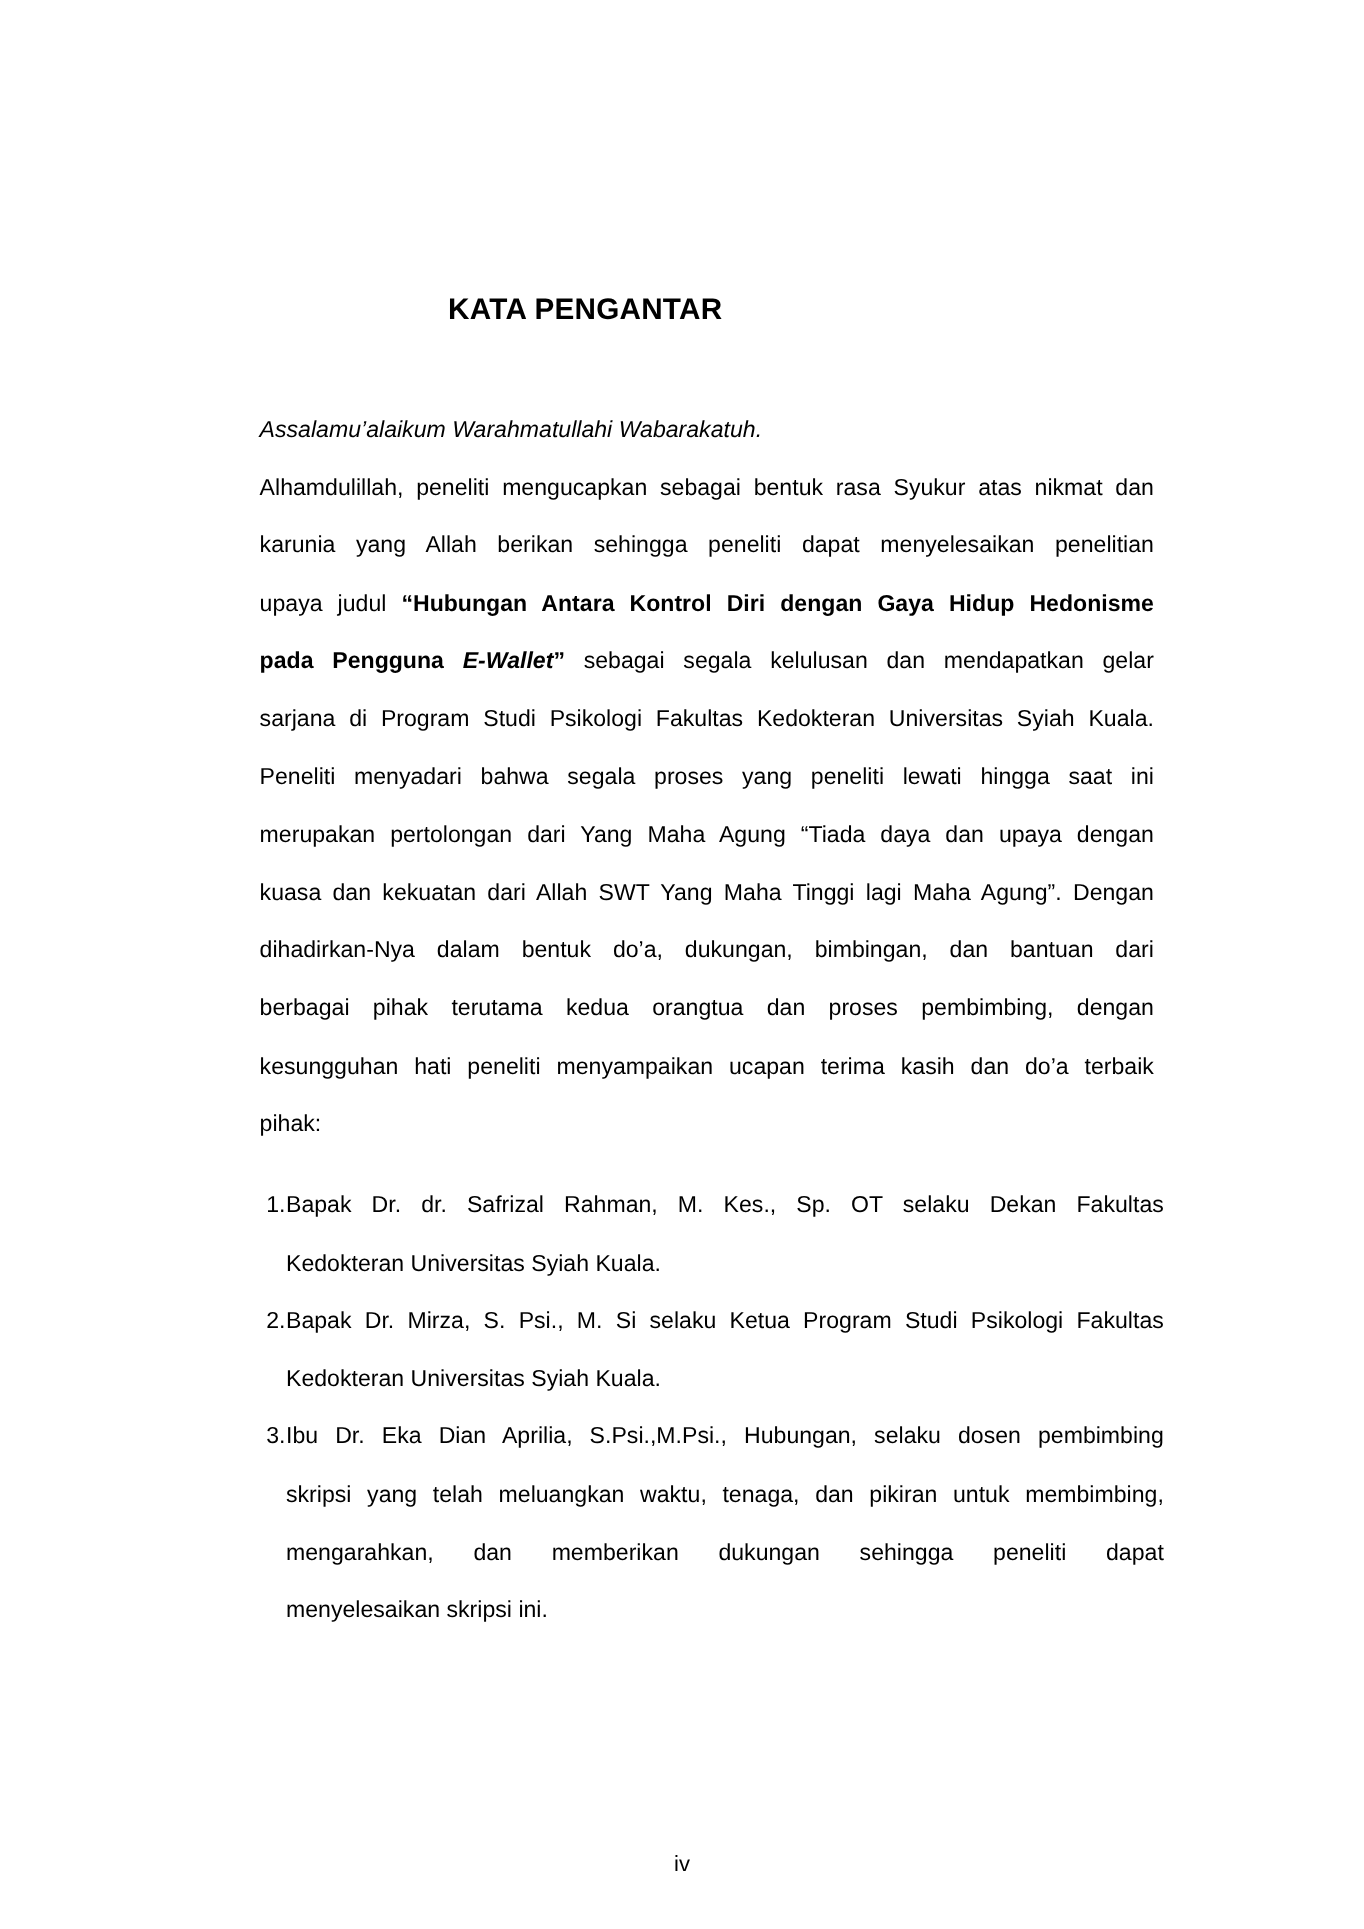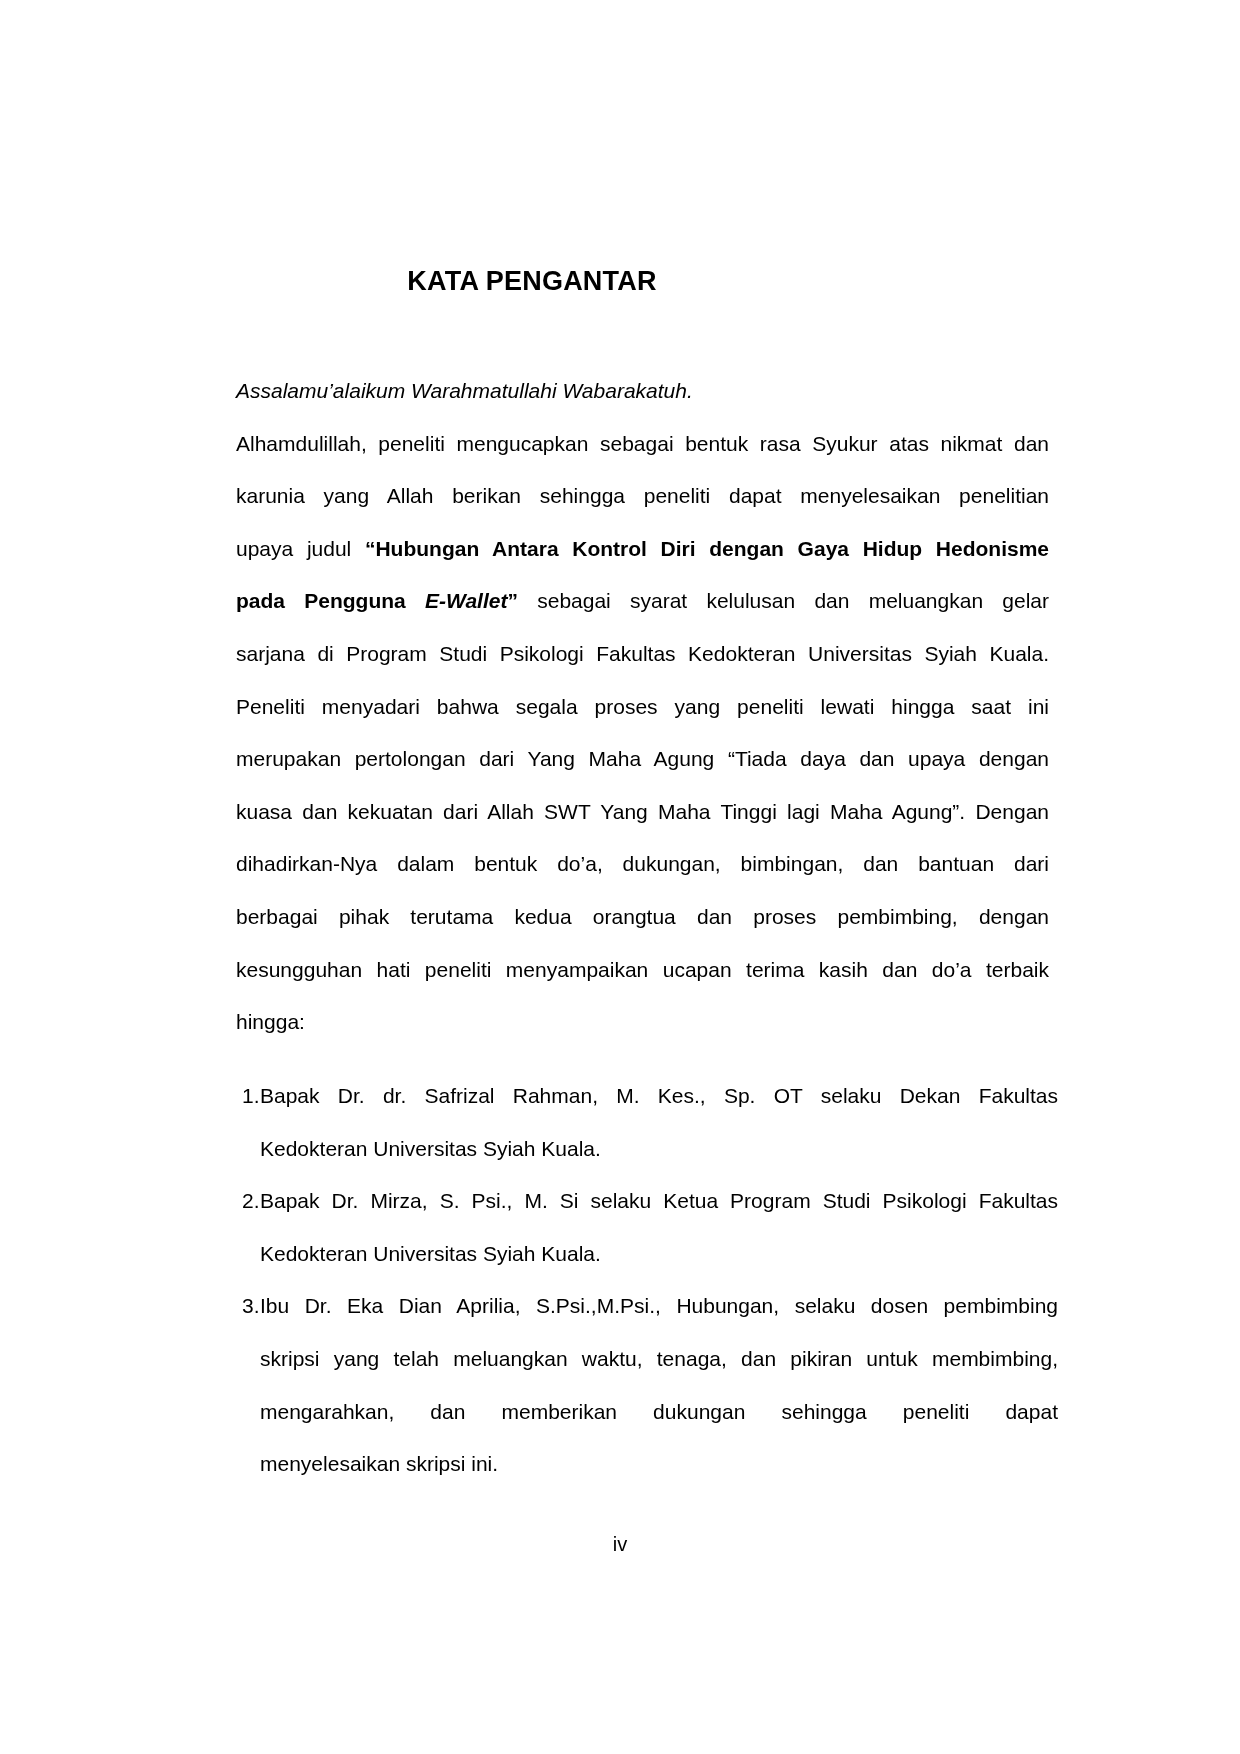--- a/index.html
+++ b/index.html
@@ -12,43 +12,43 @@
   .line { display: block; height: 52.6px; white-space: nowrap; text-align: justify;
           text-align-last: justify; }
   .line.last { text-align-last: left; }
   .greet { font-style: italic; text-align-last: left; }
   b { font-weight: bold; }
   .list { position: absolute; left: 242px; top: 1070px; width: 816px;
           font-size: 21px; line-height: 52.6px; }
   .item { position: relative; }
   .num { position: absolute; left: 0; top: 0; }
   .itext { margin-left: 18px; }
-  .page-num { position: absolute; top: 1533px; left: 0; width: 1240px; text-align: center;
+  .page-num { position: absolute; top: 1684px; left: 0; width: 1240px; text-align: center;
               font-size: 20px; }
 </style>
 </head>
 <body>
 
 <div class="title">KATA PENGANTAR</div>
 
 <div class="body">
   <span class="line greet">Assalamu’alaikum Warahmatullahi Wabarakatuh.</span>
   <div id="paragraph">
       <span class="line"><span>Alhamdulillah, peneliti mengucapkan sebagai bentuk rasa Syukur atas nikmat dan</span></span>
       <span class="line"><span>karunia yang Allah berikan sehingga peneliti dapat menyelesaikan penelitian</span></span>
       <span class="line"><span>upaya judul </span><b>“Hubungan Antara Kontrol Diri dengan Gaya Hidup Hedonisme</b></span>
-      <span class="line"><b>pada Pengguna </b><b style="font-style: italic;">E-Wallet</b><b>”</b><span> sebagai syarat kelulusan dan meluangkan gelar</span></span>
+      <span class="line"><b>pada Pengguna </b><b style="font-style: italic;">E-Wallet</b><b>”</b><span> sebagai segala kelulusan dan mendapatkan gelar</span></span>
       <span class="line"><span>sarjana di Program Studi Psikologi Fakultas Kedokteran Universitas Syiah Kuala.</span></span>
       <span class="line"><span>Peneliti menyadari bahwa segala proses yang peneliti lewati hingga saat ini</span></span>
       <span class="line"><span>merupakan pertolongan dari Yang Maha Agung “Tiada daya dan upaya dengan</span></span>
       <span class="line"><span>kuasa dan kekuatan dari Allah SWT Yang Maha Tinggi lagi Maha Agung”. Dengan</span></span>
       <span class="line"><span>dihadirkan-Nya dalam bentuk do’a, dukungan, bimbingan, dan bantuan dari</span></span>
       <span class="line"><span>berbagai pihak terutama kedua orangtua dan proses pembimbing, dengan</span></span>
       <span class="line"><span>kesungguhan hati peneliti menyampaikan ucapan terima kasih dan do’a terbaik</span></span>
-      <span class="line last"><span>hingga:</span></span>
+      <span class="line last"><span>pihak:</span></span>
     </div>
 </div>
 
 <div class="list" id="ack-list">
     <div class="item">
       <span class="num">1.</span>
       <div class="itext">
         <span class="line">Bapak Dr. dr. Safrizal Rahman, M. Kes., Sp. OT selaku Dekan Fakultas</span>
         <span class="line last">Kedokteran Universitas Syiah Kuala.</span>
       </div>

